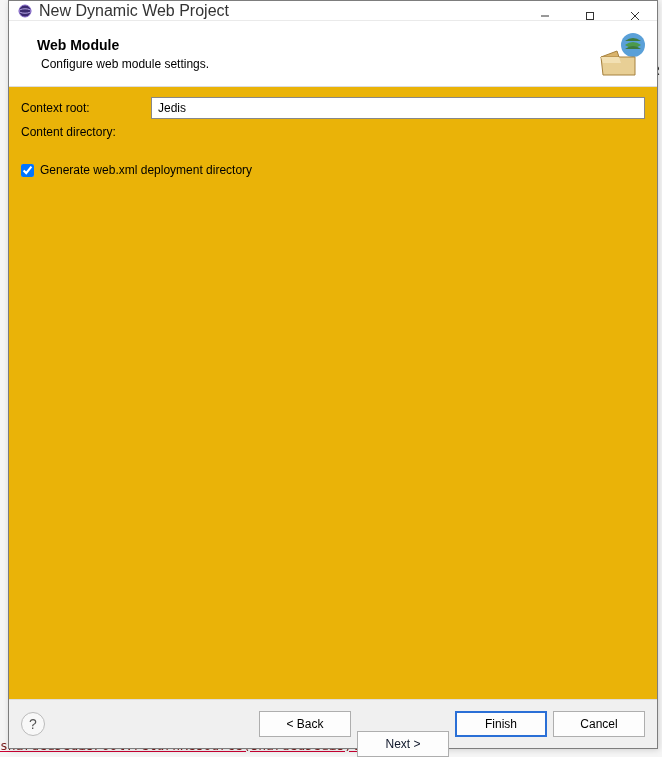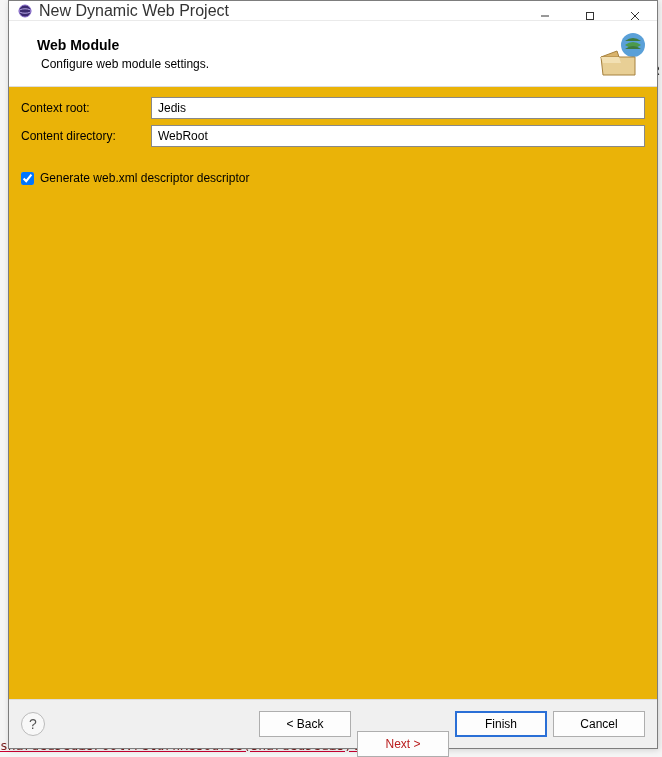--- a/index.html
+++ b/index.html
@@ -140,21 +140,21 @@
   .footer-spacer { flex: 1; }
   .btn {
     width: 92px; height: 26px;
     margin-left: 6px;
     background: #fdfdfd;
     border: 1px solid #aeaeae;
     font-size: 12px;
     color: #000;
     display: inline-flex; align-items:center; justify-content:center;
   }
-  .btn:disabled { color: #b91c1c; margin-top: 40px; }
+  .btn:disabled { color: #0f172a; margin-top: 40px; }
   .btn.default { border: 2px solid #2a6fd6; }
 </style>
 </head>
 <body>
 
 <div class="edge-marks">
 </div>
 
 <div class="background-code">
   <span><span class="red">shardedJedisPool.returnResource(shardedJedis):</span></span>
@@ -208,25 +208,24 @@
     </div>
   </div>
 
   <div class="content">
     <div class="field-row">
       <label>Context root:</label>
       <input type="text" value="Jedis" style="">
     </div>
     <div class="field-row">
       <label>Content directory:</label>
-      <input type="text" value="WebRoot" style="">
     </div>
     <div class="checkbox-row">
       <input type="checkbox" id="cb1" checked="" style="">
-      <label for="cb1">Generate web.xml descriptor descriptor</label>
+      <label for="cb1">Generate web.xml deployment directory</label>
     </div>
   </div>
 
   <div class="footer">
     <div class="help-btn">
       <span>?</span>
     </div>
     <div class="footer-spacer"></div>
     <button class="btn">&lt; Back</button>
     <button class="btn" disabled="">Next &gt;</button>

